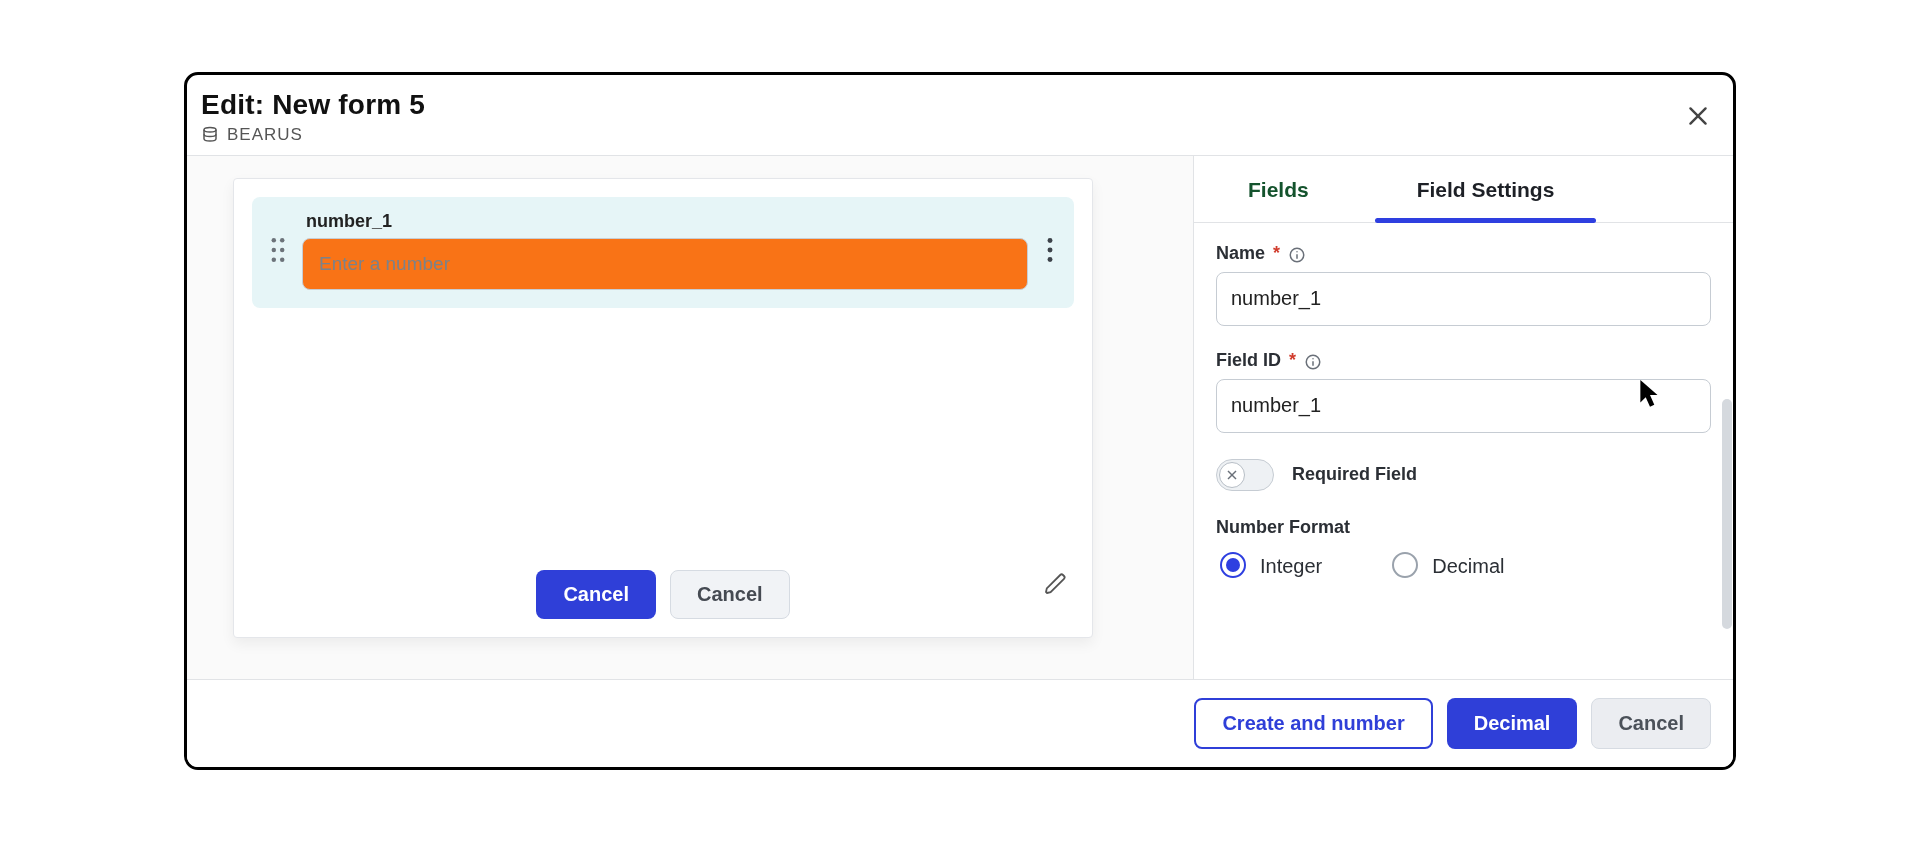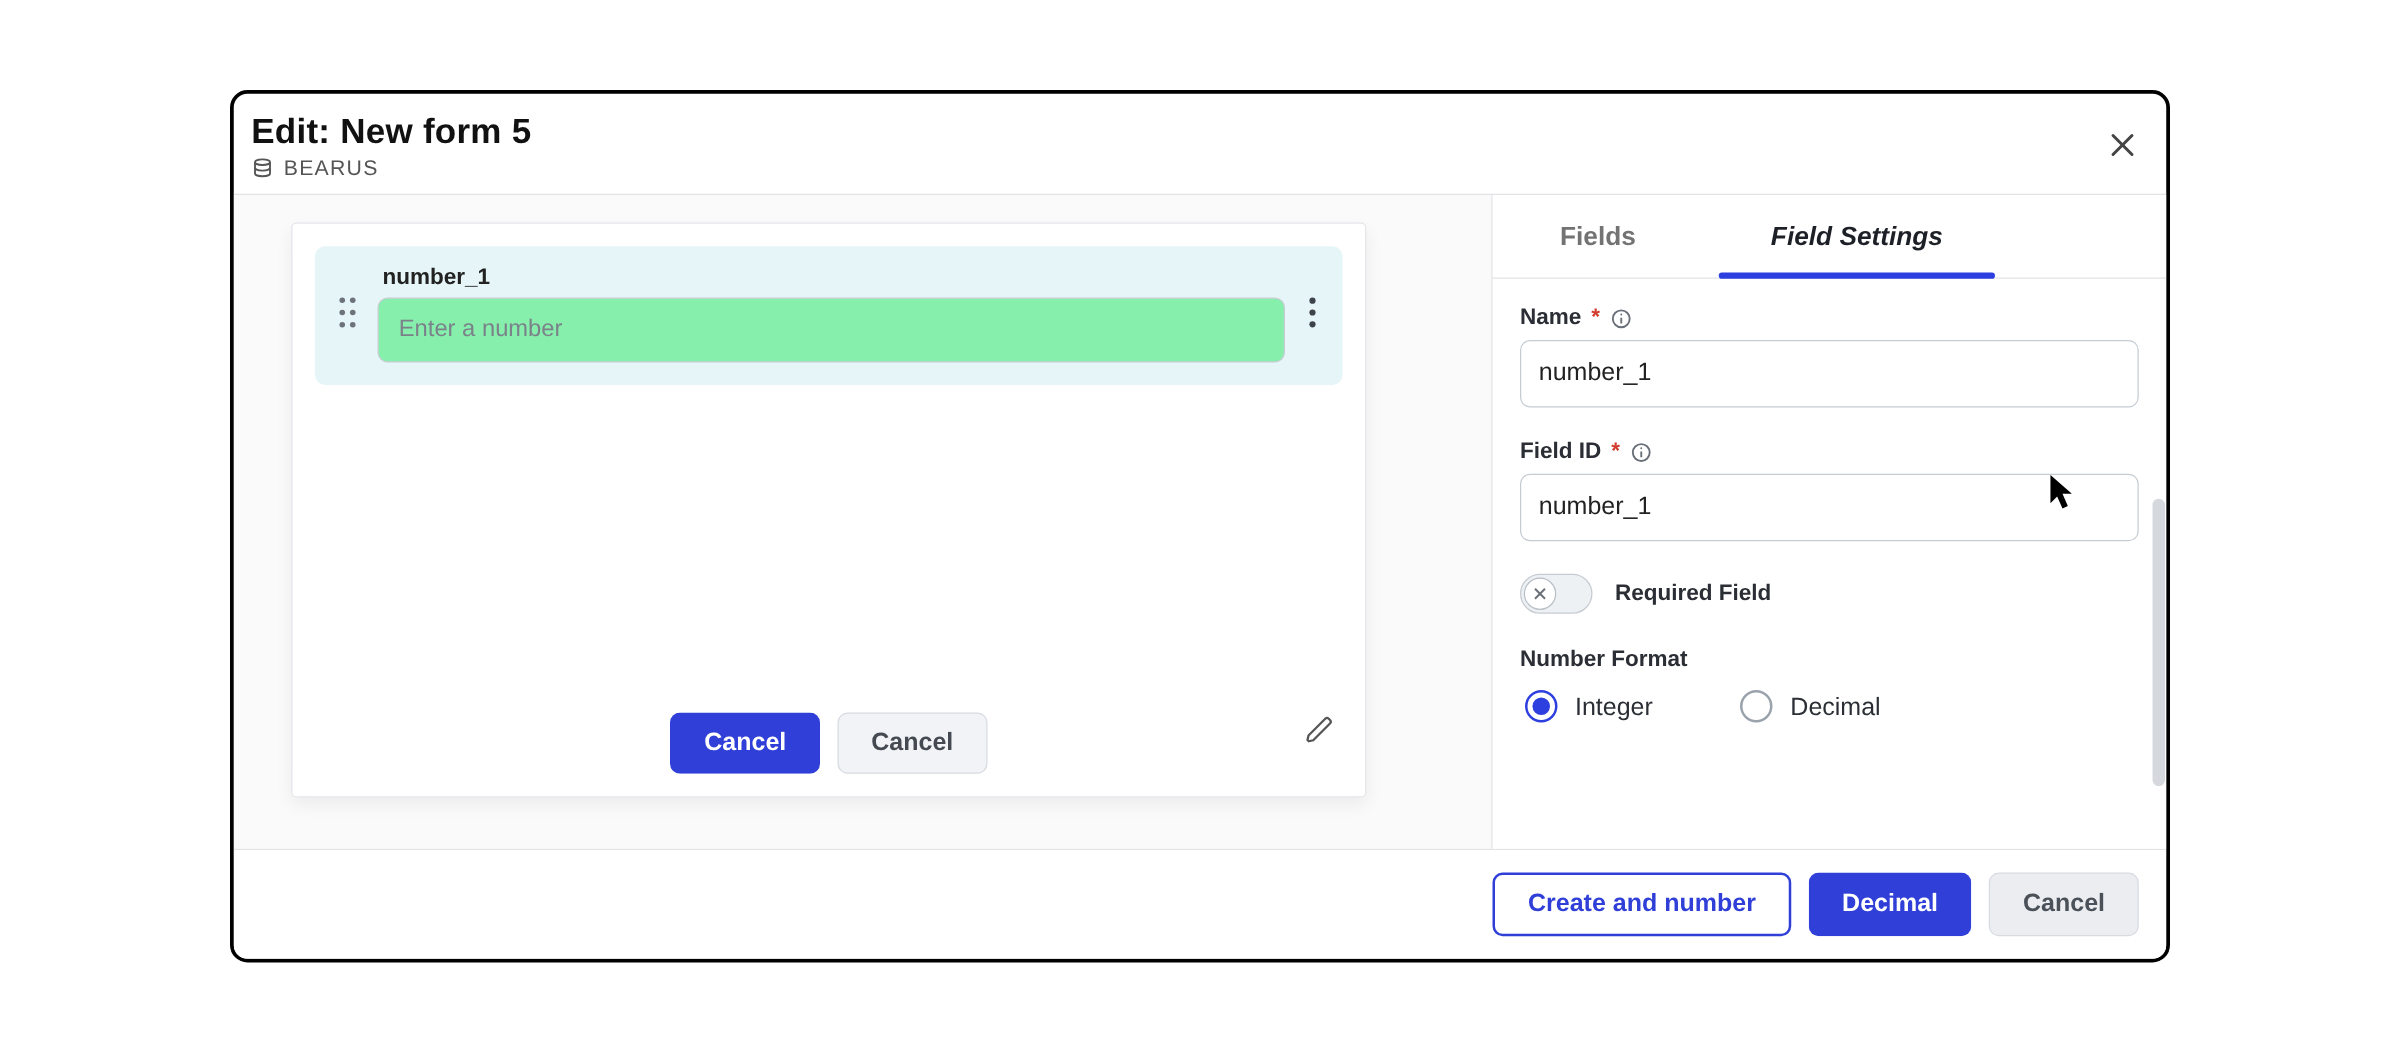--- a/index.html
+++ b/index.html
@@ -117,21 +117,21 @@
     margin-bottom: 6px;
     margin-left: 4px;
   }
   .field-input {
     width: 100%;
     height: 52px;
     border: 1px solid #c7cdd4;
     border-radius: 8px;
     font-size: 19px;
     padding: 0 16px;
-    background: #86efac;
+    background: #f97316;
     color: #333;
   }
   .field-input::placeholder { color: #7b828a; }
   .field-menu-btn {
     background: none; border: none; cursor: pointer; color: #3d434a; padding: 4px;
     line-height: 0; flex-shrink: 0;
   }
   .field-menu-btn svg { width: 8px; height: 26px; }
 
   .form-actions {
@@ -180,30 +180,29 @@
   }
   .tabs {
     display: flex;
     border-bottom: 1px solid #e1e3e6;
   }
   .tab {
     flex: 0 0 auto;
     padding: 22px 32px 20px 32px;
     font-size: 21px;
     font-weight: 700;
-    color: #737373;
+    color: #14532d;
     cursor: pointer;
     border: none;
     background: none;
     position: relative;
     margin: 0 22px;
   }
   .tab.active {
     color: #1d2026;
-    font-style: italic;
   }
   .tab.active::after {
     content: "";
     position: absolute;
     left: -10px; right: -10px; bottom: -1px;
     height: 5px;
     background: #2e3fe0;
     border-radius: 3px;
   }
   .settings-scroll {

